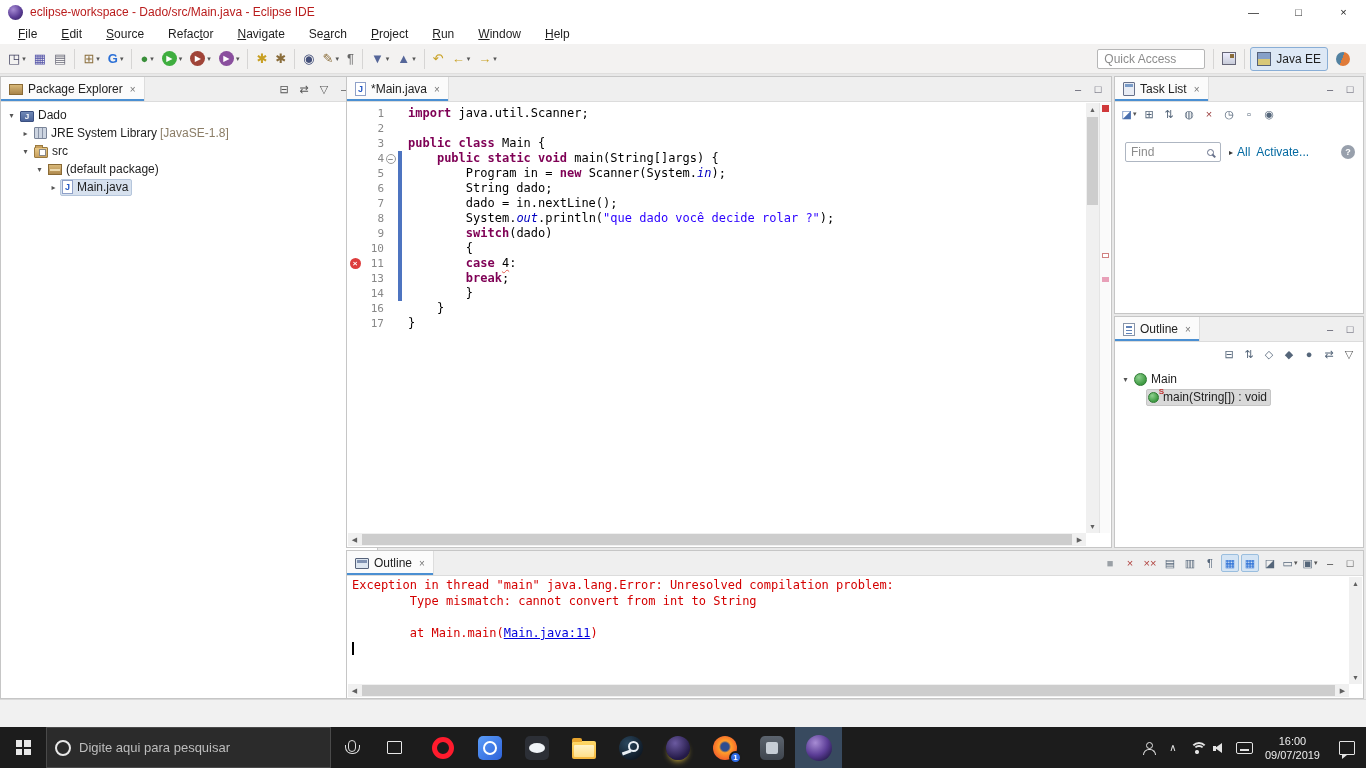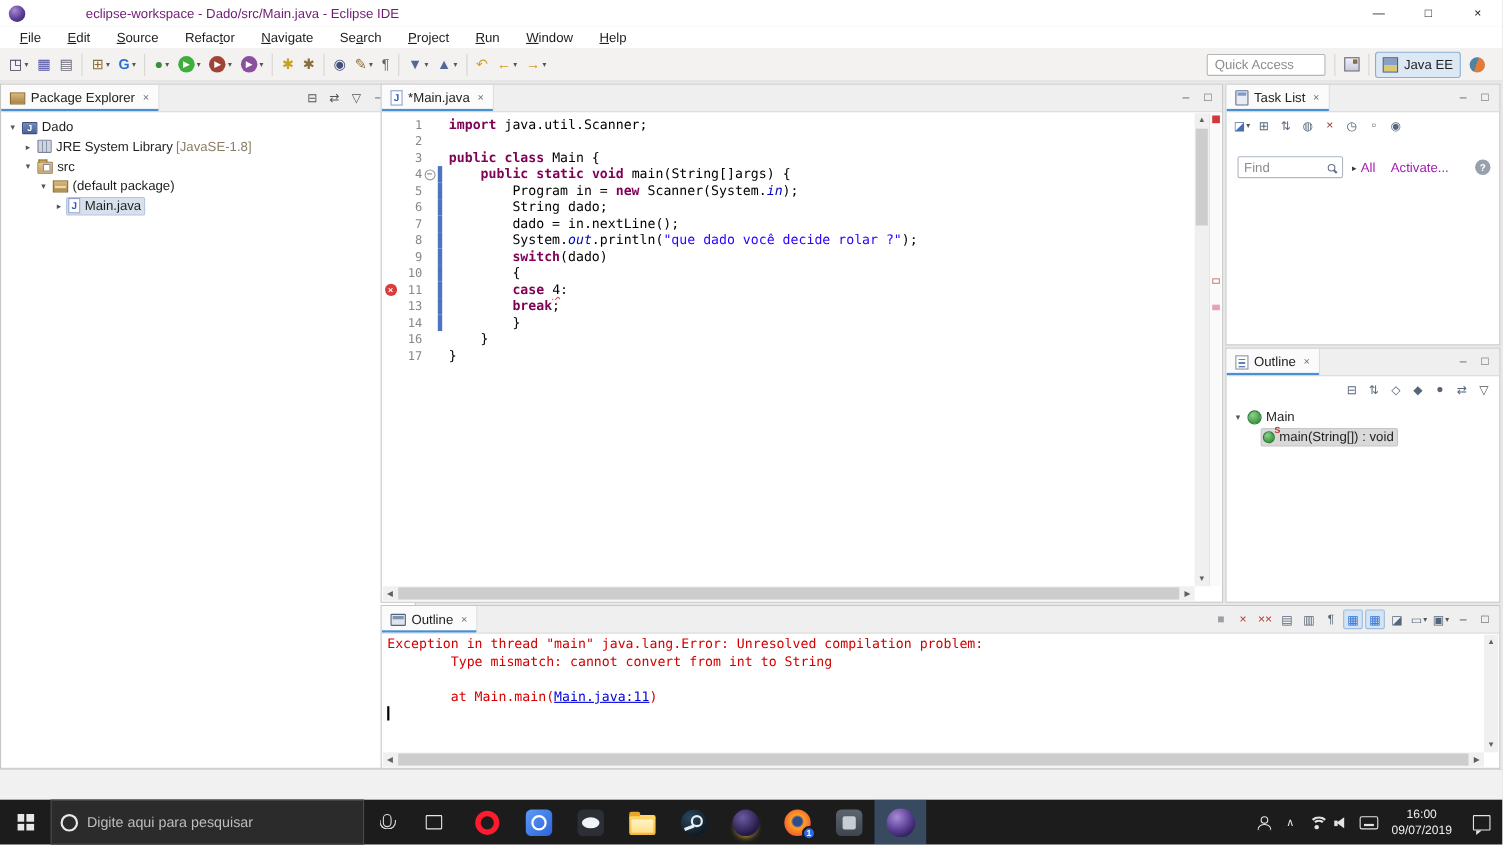--- a/index.html
+++ b/index.html
@@ -3,21 +3,21 @@
 <meta charset="utf-8">
 <style>
   * { margin:0; padding:0; box-sizing:border-box; }
   html,body { width:1366px; height:768px; overflow:hidden; }
   body { font-family:"Liberation Sans",sans-serif; font-size:12px; color:#1e1e1e; background:#e8e8e8; }
   #root { position:relative; width:1366px; height:768px; background:#e8e8e8; overflow:hidden; user-select:none; }
 
   
   .titlebar { position:absolute; left:0; top:0; width:100%; height:24px; background:#fff; display:flex; align-items:center; padding-left:8px; }
   .appicon { width:15px; height:15px; border-radius:50%; background:radial-gradient(circle at 35% 30%,#a78cd4,#5b3d96 55%,#2d1d55); margin-right:7px; flex:none; }
-  .wtitle { color:#701a75;margin-left:48px; }
+  .wtitle { color:#b91c1c; }
   .wcontrols { margin-left:auto; display:flex; height:100%; }
   .wbtn { width:45px; display:flex; align-items:center; justify-content:center; font-size:11px; color:#222; }
 
   
   .menubar { position:absolute; left:0; top:24px; width:100%; height:20px; background:#fff; display:flex; align-items:center; padding-left:2px; }
   .mitem { padding:2px 8px; color:#1e1e1e;margin-left:8px; }
   .mitem u { text-decoration:underline; }
 
   
   .toolbar { position:absolute; left:0; top:44px; width:100%; height:30px; background:#f3f2f1; border-bottom:1px solid #e0dfde; display:flex; align-items:center; padding:0 4px; }
@@ -115,21 +115,21 @@
   .hthumb { flex:1; height:11px; margin:0 1px; background:#cdcdcd; }
 
   
   .tlbar { display:flex; align-items:center; padding:3px 4px; }
   .tlfind { display:flex; align-items:center; padding:16px 8px 0 10px; }
   .findbox { width:96px; height:20px; border:1px solid #aeb6c2; border-radius:2px; background:#fff; display:flex; align-items:center; padding:0 5px; color:#8c8c8c; }
   .findtxt { flex:1; }
   .mag { width:7px; height:7px; border:1.5px solid #66708a; border-radius:50%; position:relative; margin-right:1px; }
   .mag::after { content:""; position:absolute; right:-3px; bottom:-2px; width:4px; height:1.5px; background:#66708a; transform:rotate(45deg); }
   .scopearrow { font-size:8px; color:#333; margin:0 4px 0 8px; }
-  .tllink { color:#a21caf; margin-right:14px;text-align:center; }
+  .tllink { color:#0369a1; margin-right:6px;text-align:center; }
   .helpc { margin-left:auto; width:14px; height:14px; border-radius:50%; background:#98a0ac; color:#fff; font:bold 9px/14px "Liberation Sans",sans-serif; text-align:center; }
 
   
   .olbar { display:flex; justify-content:flex-end; align-items:center; padding:3px 4px; }
 
   
   .cbody { position:absolute; top:26px; left:1px; right:14px; bottom:14px; overflow:hidden; }
   .cstatus { padding:3px 4px 2px; color:#000; white-space:pre; }
   #cout { font-family:"DejaVu Sans Mono",monospace; font-size:12px; line-height:16px; white-space:pre; tab-size:8; padding-left:4px; }
   .cline { min-height:16px; }

